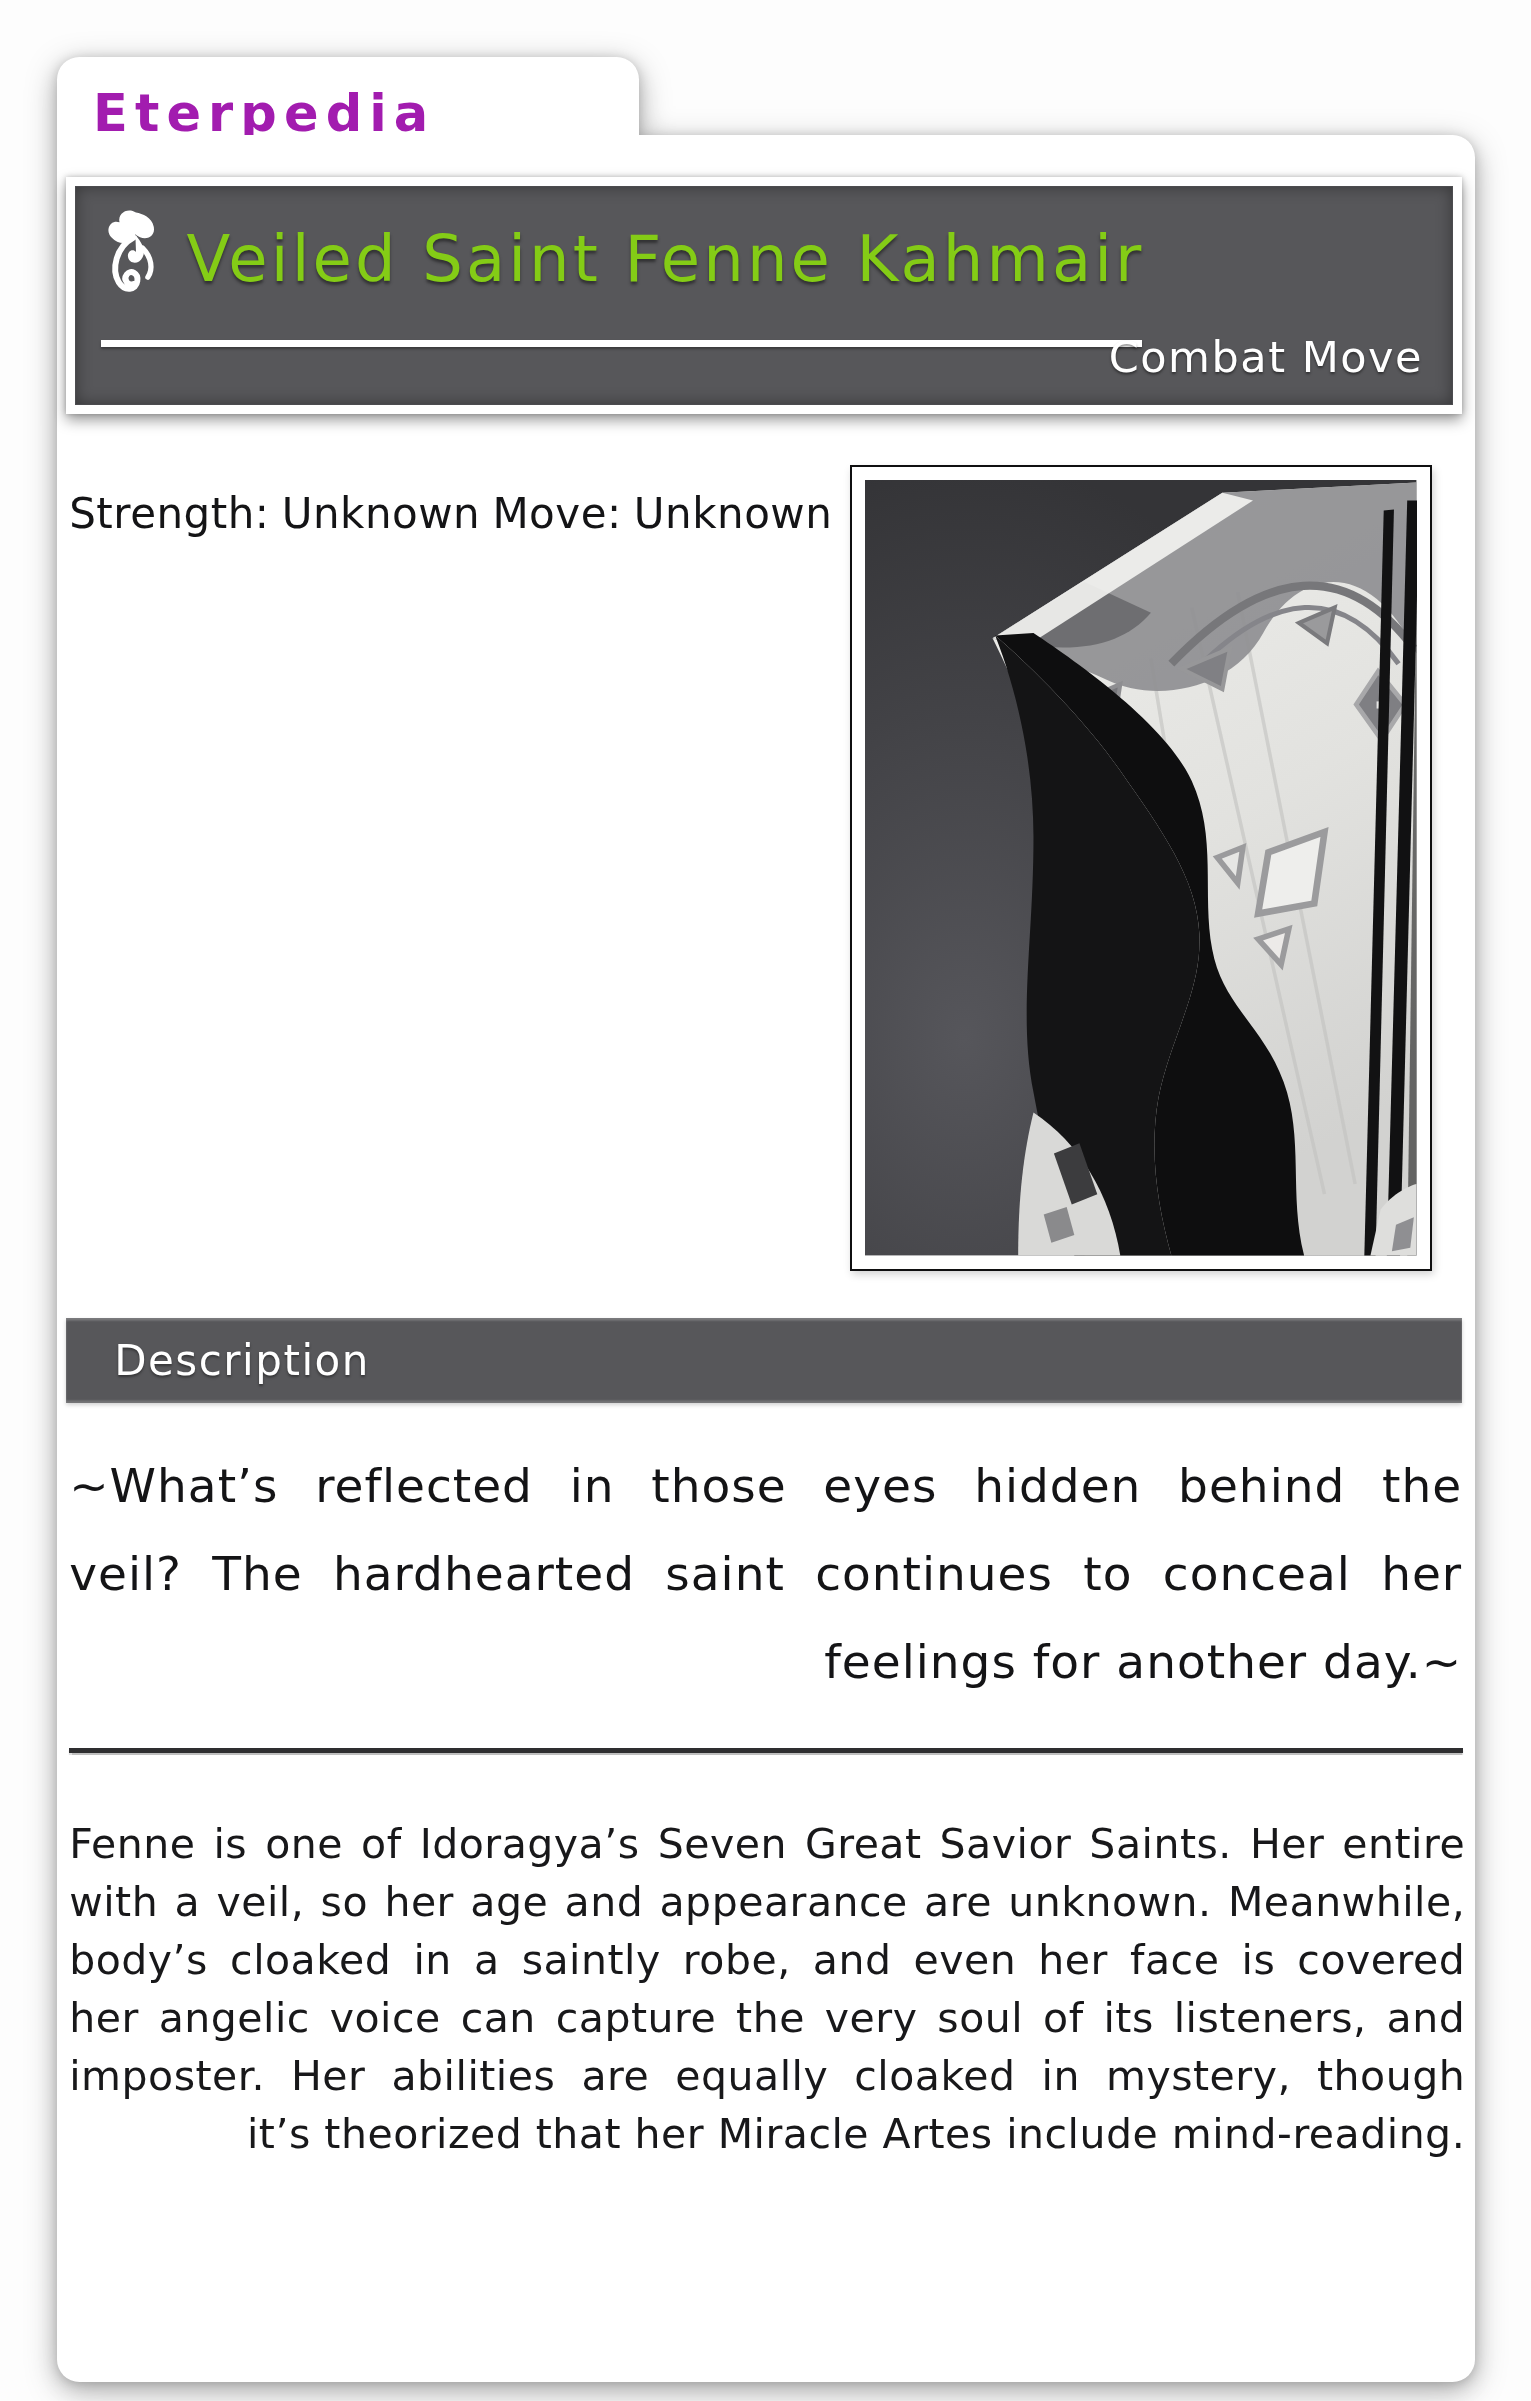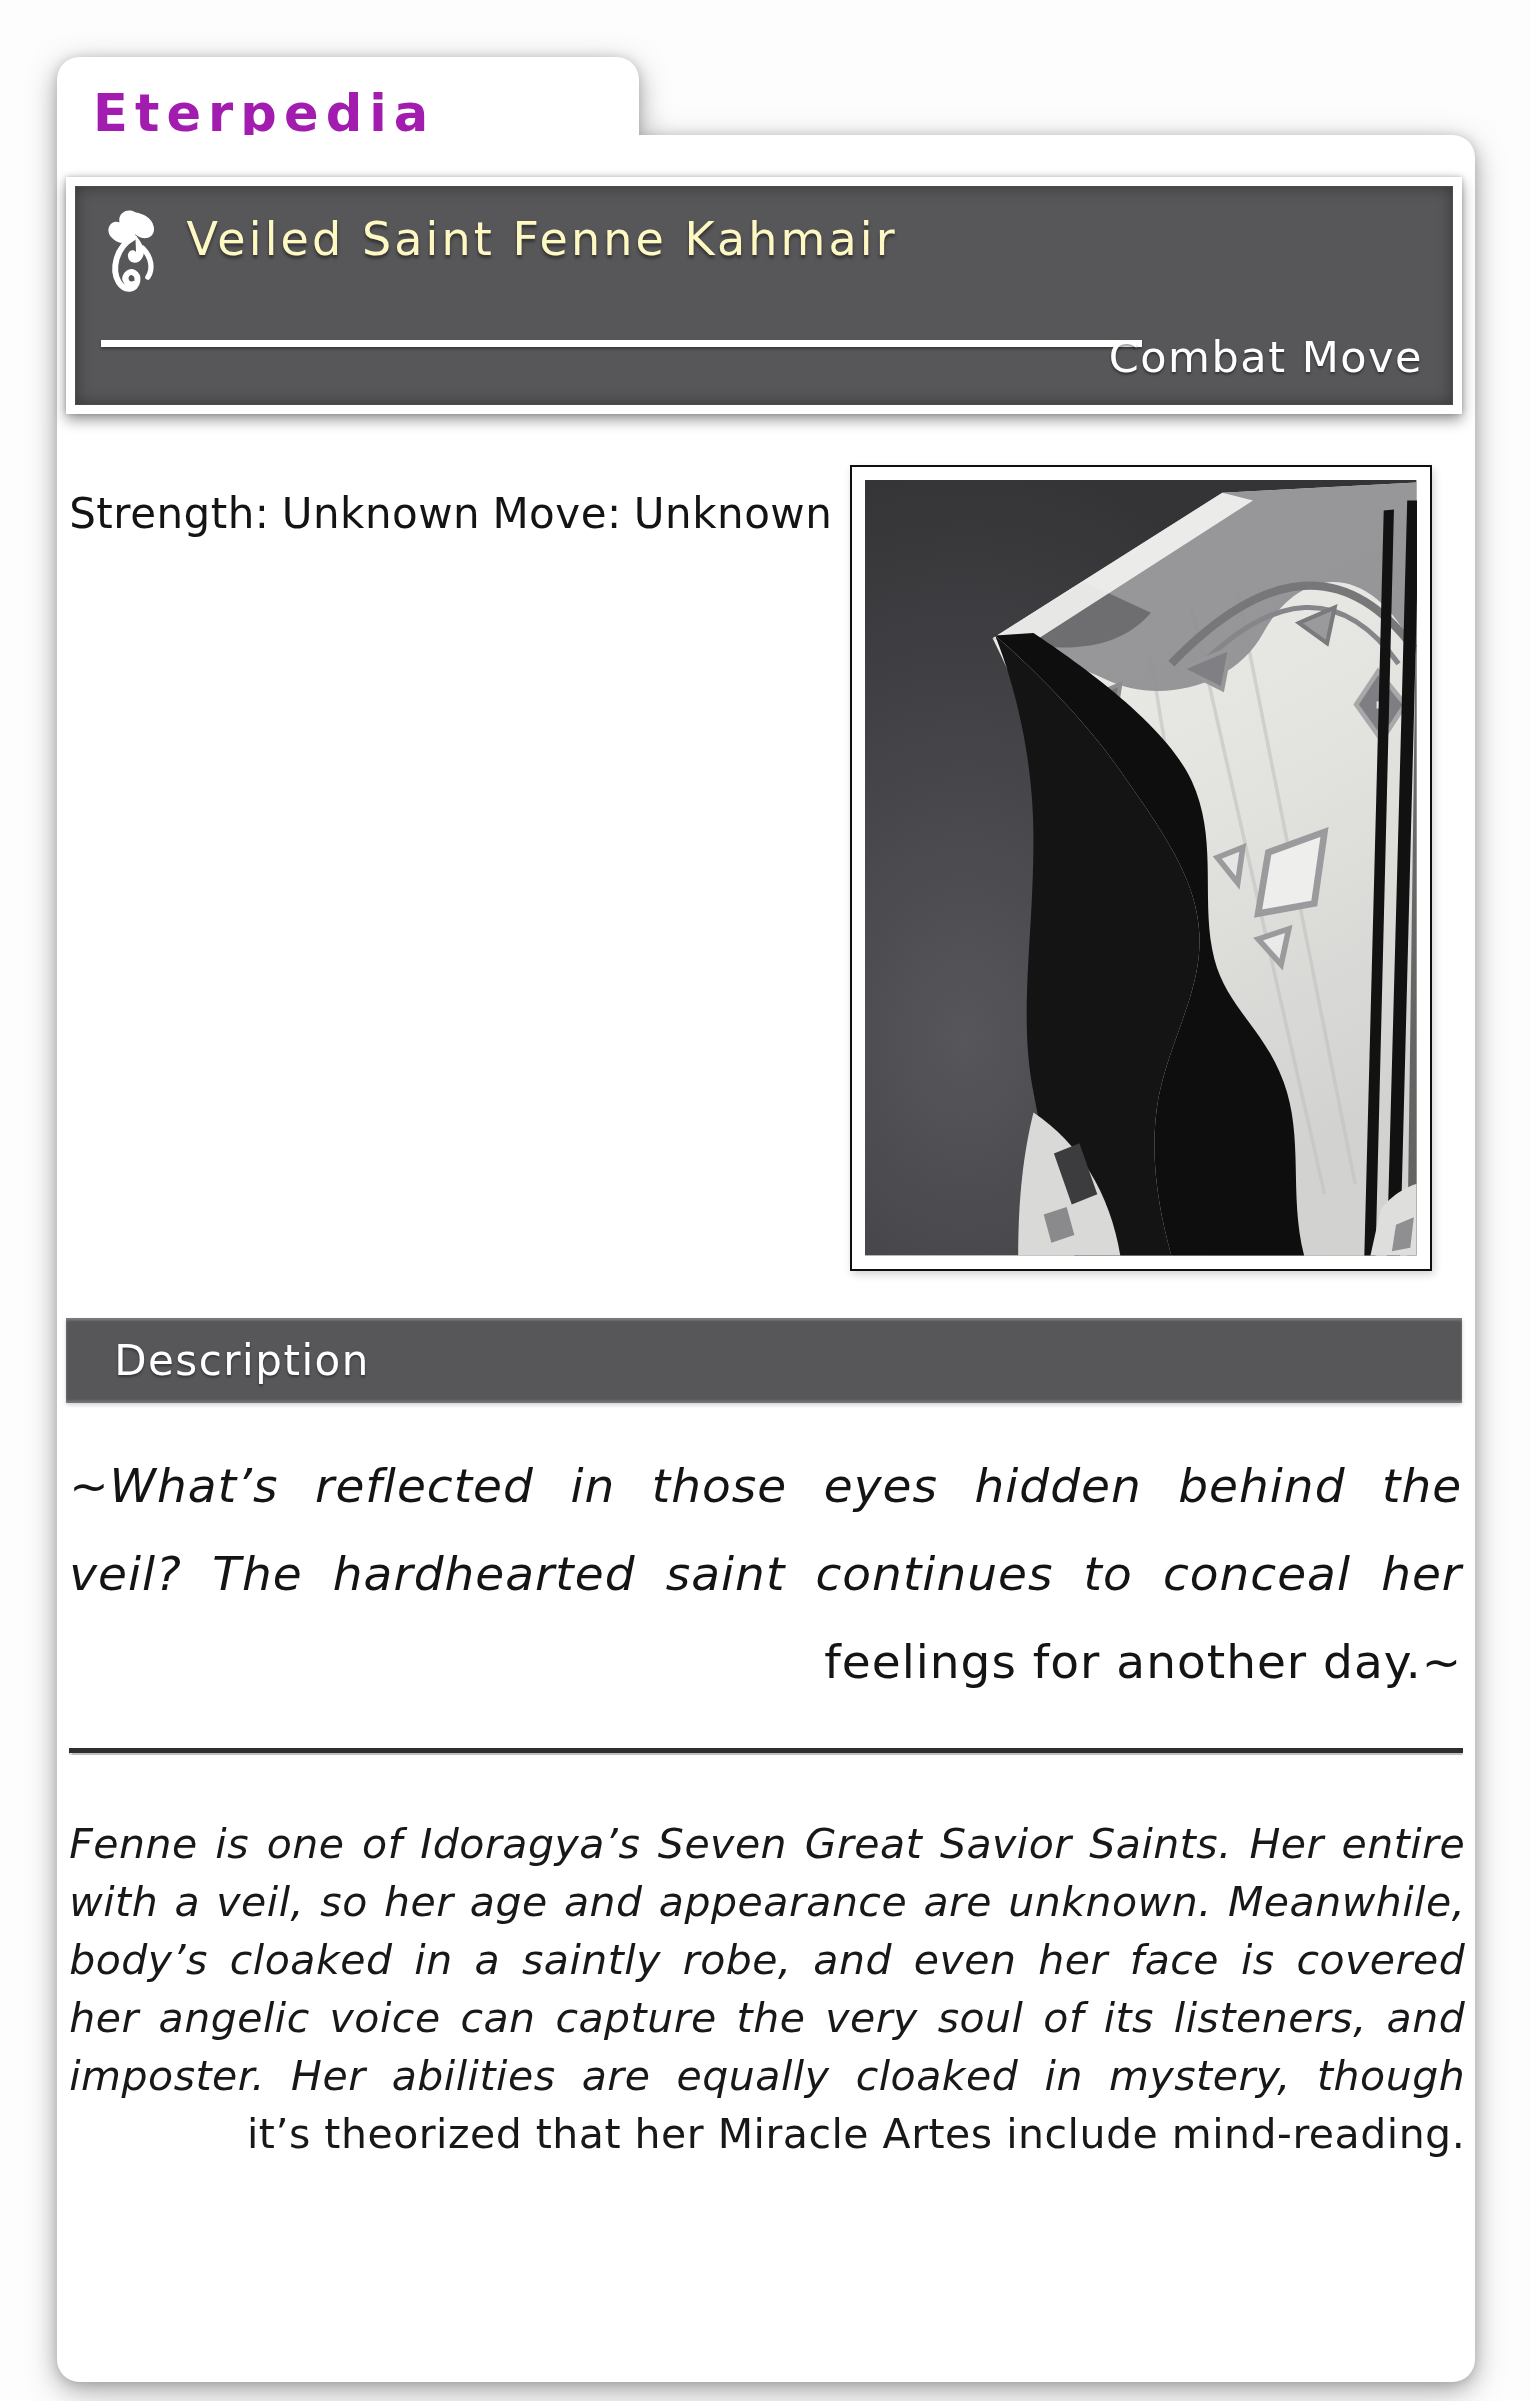--- a/index.html
+++ b/index.html
@@ -38,22 +38,22 @@
     box-shadow:0 6.1px 13.3px rgba(0,0,0,.40),0 0 5.1px rgba(0,0,0,.22);
   }
   .banner-panel{
     position:relative;width:100%;height:100%;
     background:var(--panel-gray);
     box-shadow:inset 0 0 15.3px rgba(0,0,0,.38);
     border:1px solid #4c4c4f;
   }
   .flourish{position:absolute;left:26.5px;top:19.4px;width:66px;height:102px;}
   .banner-title{
-    position:absolute;left:110px;top:25px;
-    font-size:46px;letter-spacing:3.1px;color:#fef9c3;
+    position:absolute;left:110px;top:35px;
+    font-size:64px;letter-spacing:3.1px;color:#84cc16;
     text-shadow:0 2.6px 3.1px rgba(0,0,0,.45);white-space:nowrap;
   }
   .banner-underline{
     position:absolute;left:24.5px;top:153px;width:1041px;height:6.6px;
     background:#fff;box-shadow:0 2px 2.6px rgba(0,0,0,.35);
   }
   .banner-unit-type{
     position:absolute;right:29px;top:145px;
     font-size:43px;letter-spacing:1.5px;color:#fff;
     text-shadow:0 2px 2.6px rgba(0,0,0,.45);white-space:nowrap;
@@ -88,21 +88,21 @@
     font-size:47px;line-height:88px;letter-spacing:1px;color:#141416;
   }
   .divider{
     position:absolute;left:12.2px;top:1613px;width:1394px;height:4.6px;
     background:#2e2e30;box-shadow:0 1.5px 1px rgba(0,0,0,.25);
   }
   .bodytext{
     position:absolute;left:12.2px;top:1680px;width:1396px;
     font-size:41px;line-height:58px;letter-spacing:0.5px;color:#18181a;
   }
-  .jline{text-align:justify;text-align-last:justify;font-style:italic;}
+  .jline{text-align:justify;text-align-last:justify;}
   .lline{text-align:right;}
 </style>
 </head>
 <body>
 
 <div class="card-wrap">
   <div class="tab">
     <div class="tab-label">Eterpedia</div>
   </div>
 

